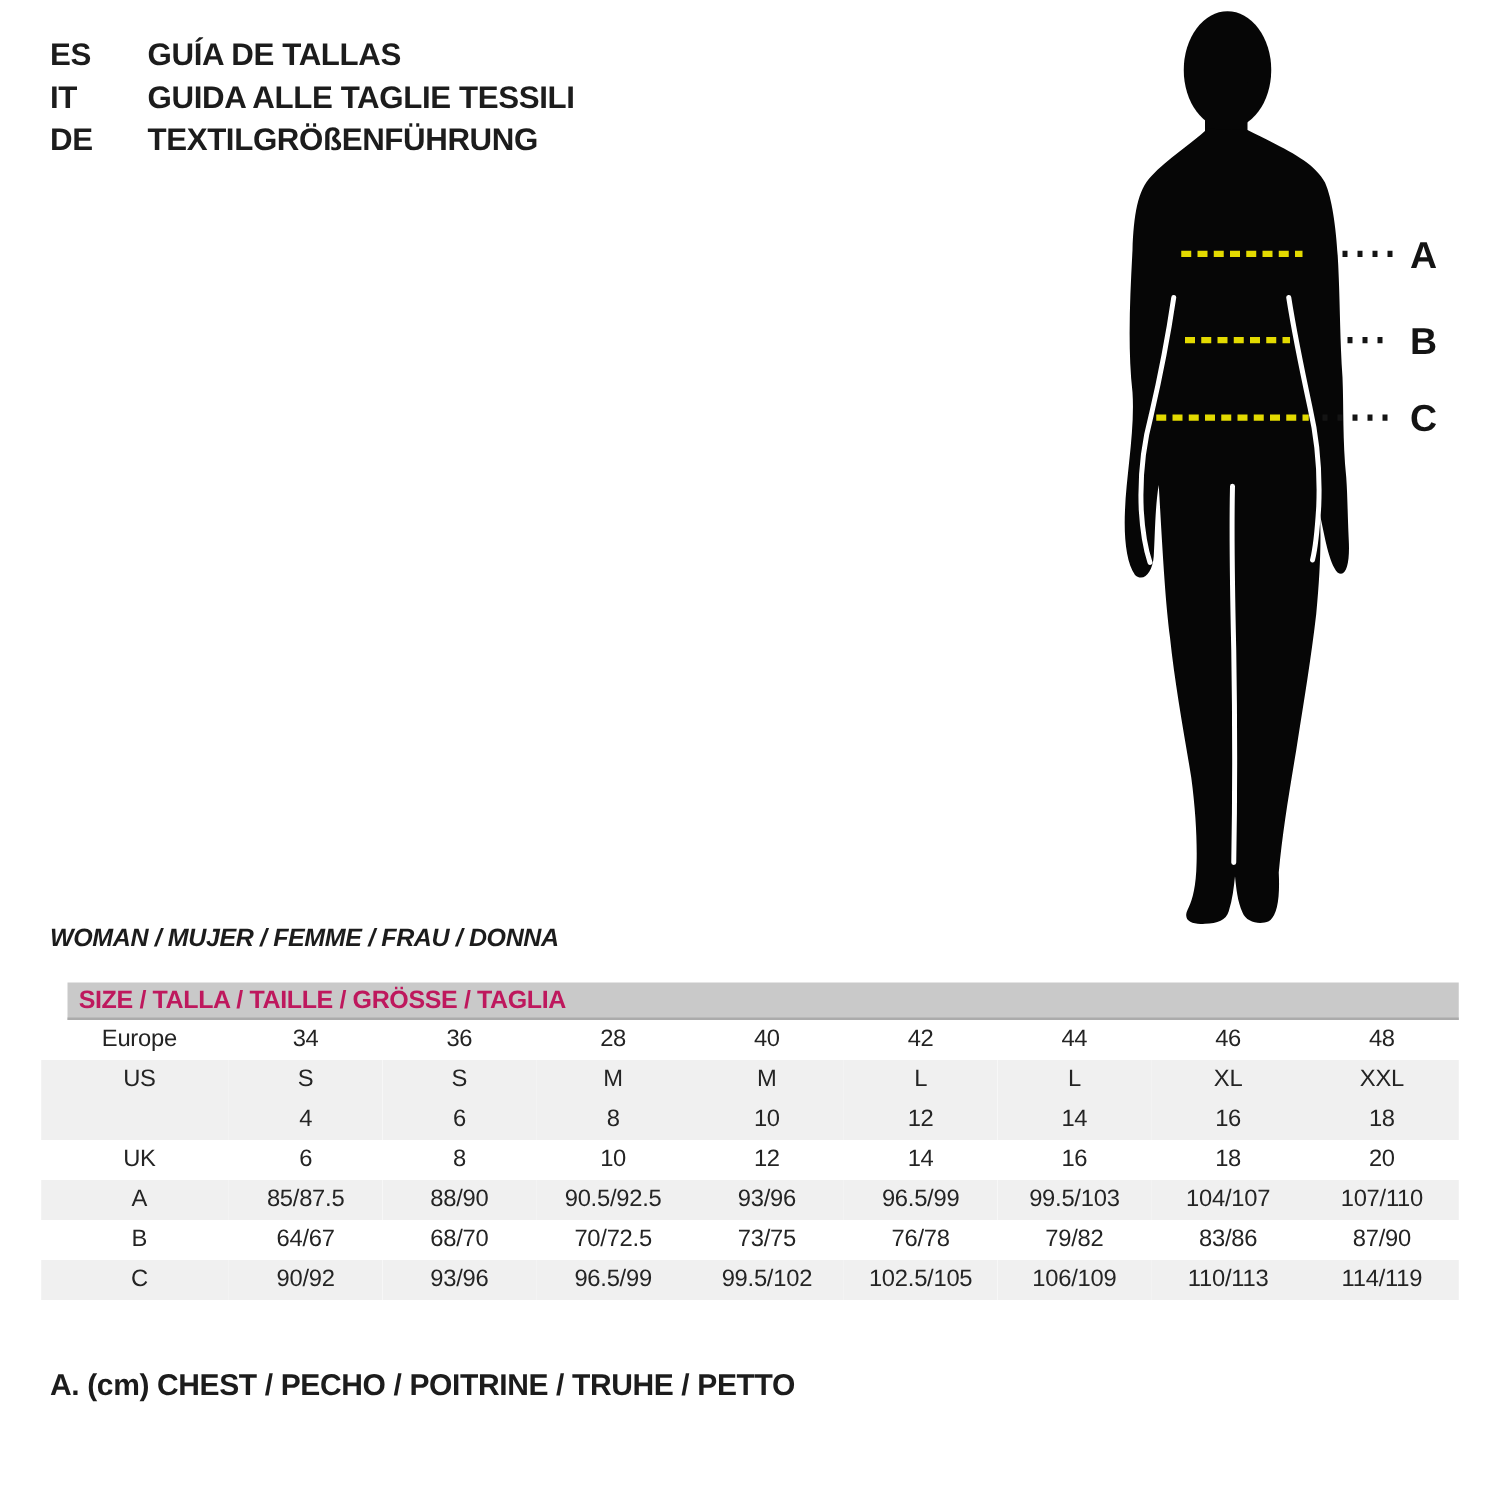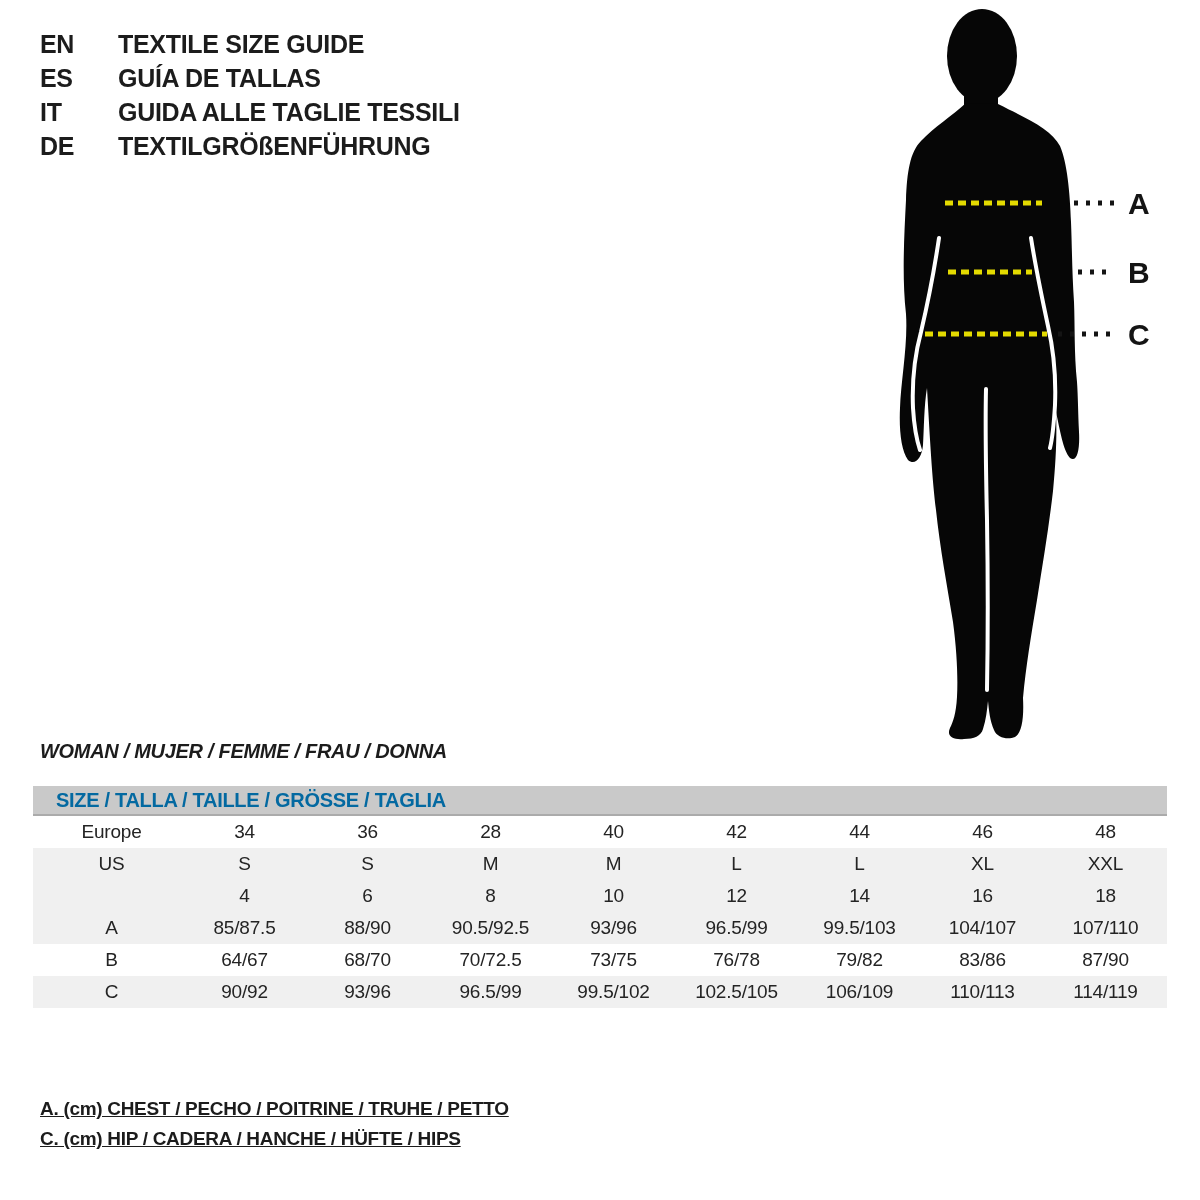--- a/index.html
+++ b/index.html
@@ -16,41 +16,37 @@
   
   .figure-wrap{position:absolute;left:850px;top:0;width:350px;height:745px;}
   .figure-wrap svg{display:block;width:350px;height:745px;}
   
   .section-title{position:absolute;left:40px;top:740px;
     font-size:20px;font-weight:bold;letter-spacing:-0.3px;font-style:italic;}
   
   .size-table{position:absolute;left:33px;top:786px;width:1134px;}
   .size-table-header{height:28px;line-height:28px;background:var(--table-header-bg,#c9c9c9);
     border-bottom:2px solid #ababab;
-    font-size:20px;font-weight:bold;letter-spacing:-0.3px;color:#0369a1;padding-left:23px;}
+    font-size:20px;font-weight:bold;letter-spacing:-0.3px;color:#be185d;padding-left:9px;margin-left:21px;}
   .size-table table{width:100%;border-collapse:collapse;table-layout:fixed;}
   .size-table td{height:32px;padding:0;font-size:19px;text-align:center;color:#242424;
     letter-spacing:-0.2px;overflow:hidden;white-space:nowrap;}
   .size-table td.lbl{text-align:center;padding-left:7px;}
   .size-table tr.shaded{background:var(--row-stripe,#f0f0f0);}
   
   .legend{position:absolute;left:40px;top:1094px;}
-  .legend-line{height:30px;line-height:30px;font-size:19px;font-weight:bold;
-    letter-spacing:-0.3px;white-space:nowrap;text-decoration:underline;}
+  .legend-line{height:30px;line-height:30px;font-size:24px;font-weight:bold;
+    letter-spacing:-0.3px;white-space:nowrap;}
   
   .meas-label{font-family:"Liberation Sans",sans-serif;font-size:30px;font-weight:bold;fill:#141414;}
 </style>
 </head>
 <body>
 
 <div class="lang-list">
-    <div class="lang-row">
-      <span class="lang-code">EN</span>
-      <span>TEXTILE SIZE GUIDE</span>
-    </div>
     <div class="lang-row">
       <span class="lang-code">ES</span>
       <span>GUÍA DE TALLAS</span>
     </div>
     <div class="lang-row">
       <span class="lang-code">IT</span>
       <span>GUIDA ALLE TAGLIE TESSILI</span>
     </div>
     <div class="lang-row">
       <span class="lang-code">DE</span>
@@ -157,20 +153,31 @@
           <td class="lbl"></td>
           <td>4</td>
           <td>6</td>
           <td>8</td>
           <td>10</td>
           <td>12</td>
           <td>14</td>
           <td>16</td>
           <td>18</td>
         </tr>
+        <tr>
+          <td class="lbl">UK</td>
+          <td>6</td>
+          <td>8</td>
+          <td>10</td>
+          <td>12</td>
+          <td>14</td>
+          <td>16</td>
+          <td>18</td>
+          <td>20</td>
+        </tr>
         <tr class="shaded">
           <td class="lbl">A</td>
           <td>85/87.5</td>
           <td>88/90</td>
           <td>90.5/92.5</td>
           <td>93/96</td>
           <td>96.5/99</td>
           <td>99.5/103</td>
           <td>104/107</td>
           <td>107/110</td>
@@ -196,14 +203,13 @@
           <td>106/109</td>
           <td>110/113</td>
           <td>114/119</td>
         </tr>
       </tbody>
   </table>
 </div>
 
 <div class="legend">
     <div class="legend-line">A. (cm) CHEST / PECHO / POITRINE / TRUHE / PETTO</div>
-    <div class="legend-line">C. (cm) HIP / CADERA / HANCHE / HÜFTE / HIPS</div>
   </div>
 
 </body></html>

